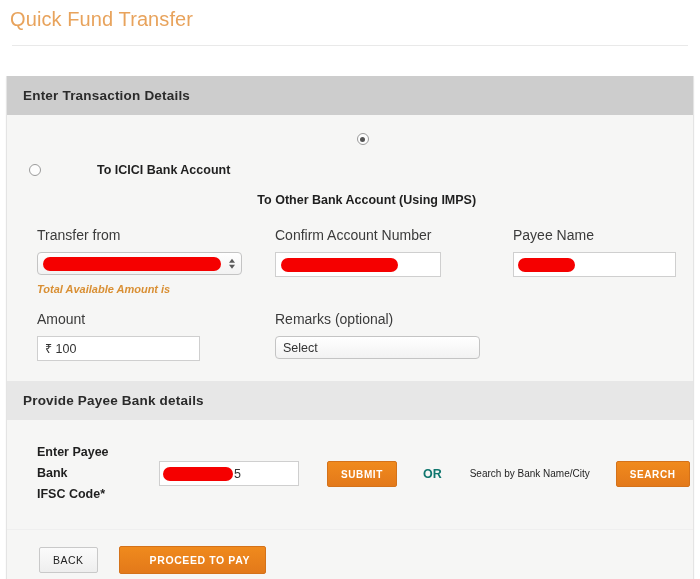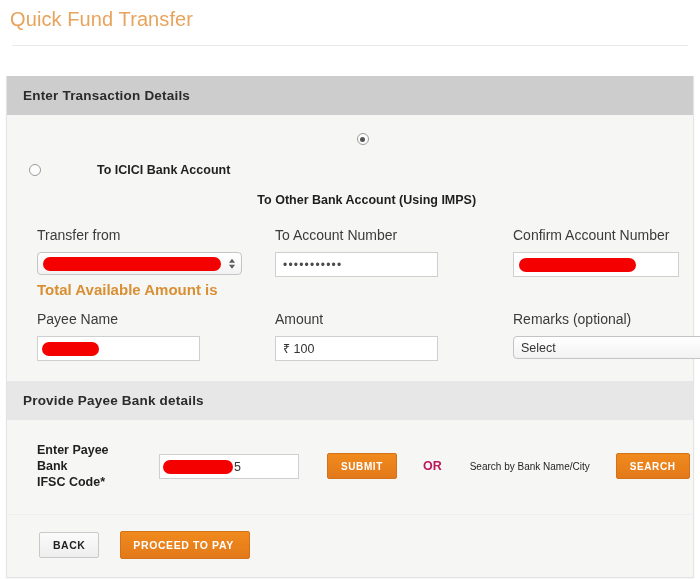--- a/index.html
+++ b/index.html
@@ -200,43 +200,44 @@
   .redact-ifsc {
     position: absolute;
     left: 3px;
     top: 5px;
     width: 70px;
     height: 14px;
   }
 
   .avail-note {
     margin-top: 7px;
-    font-size: 15px;
+    font-size: 11px;
     font-weight: bold;
     color: #d98f33;
     line-height: 15px;
+    font-style: italic;
   }
 
   .masked {
     letter-spacing: 1.2px;
     font-size: 12px;
     color: #4a4a4a;
   }
 
   
   .ifsc-row {
     display: flex;
     align-items: center;
     padding: 22px 0 24px 30px;
   }
   .ifsc-label {
     font-size: 12.5px;
     font-weight: bold;
     color: #1f1f1f;
-    line-height: 16px;
+    line-height: 21px;
     width: 102px;
     flex: 0 0 auto;
   }
   .ifsc-input {
     width: 140px;
     height: 25px;
     box-sizing: border-box;
     border: 1px solid #cfcfcf;
     background: #fff;
     margin-left: 20px;
@@ -264,21 +265,21 @@
     padding: 7px 13px 6px 13px;
     border-radius: 2px;
     display: inline-block;
     line-height: 11px;
     text-align: center;
   }
   .btn-submit { margin-left: 28px; }
   .or-text {
     font-size: 12.5px;
     font-weight: bold;
-    color: #be185d;
+    color: #0f766e;
     margin-left: 26px;
   }
   .search-label {
     font-size: 10px;
     font-weight: normal;
     color: #1f1f1f;
     margin-left: 28px;
   }
   .btn-search { margin-left: 26px; }
 
@@ -288,27 +289,27 @@
     padding: 16px 0 18px 32px;
     display: flex;
     align-items: center;
     border-top: 1px solid #efefef;
   }
   .btn-back {
     background: linear-gradient(#fbfbfb, #eeeeee);
     border: 1px solid #c9c9c9;
     color: #222;
     font-size: 10.5px;
-    font-weight: bold;
+    font-weight: normal;
     letter-spacing: 0.5px;
     padding: 7px 13px 6px 13px;
     border-radius: 2px;
     line-height: 11px;
   }
-  .btn-proceed { margin-left: 21px; padding: 8px 15px 7px 12px; font-size: 10.5px; }
+  .btn-proceed { margin-left: 21px; padding: 8px 15px 7px 30px; font-size: 10.5px; }
 </style>
 </head>
 <body>
 
 <div class="page-title">Quick Fund Transfer</div>
 <div class="title-divider"></div>
 
 <div class="card">
 
   <div class="section-head">Enter Transaction Details</div>
@@ -335,26 +336,20 @@
           <span class="stepper">
             <span class="up"></span>
               <span class="dn"></span>
           </span>
         </div>
         <div class="avail-note">
           <div>Total Available Amount is</div>
         </div>
       </div>
 
-      <div class="field">
-        <div class="field-label">To Account Number</div>
-        <div class="txt-input">
-          <span class="masked">•••••••••••</span>
-        </div>
-      </div>
 
       <div class="field">
         <div class="field-label">Confirm Account Number</div>
         <div class="txt-input wide">
           <span class="redact redact-confirm"></span>
         </div>
       </div>
 
       <div class="field">
         <div class="field-label">Payee Name</div>

